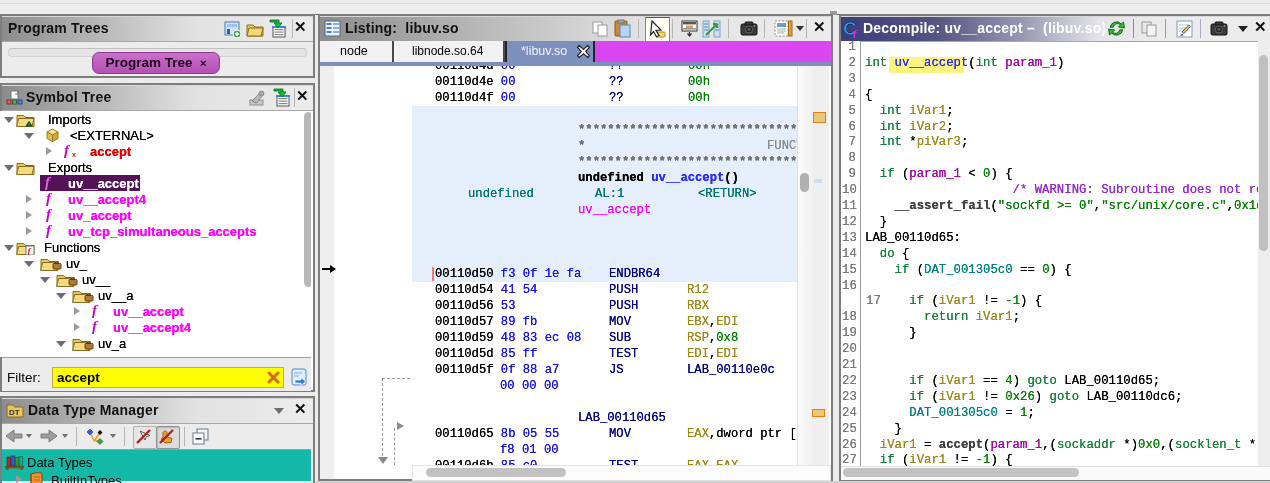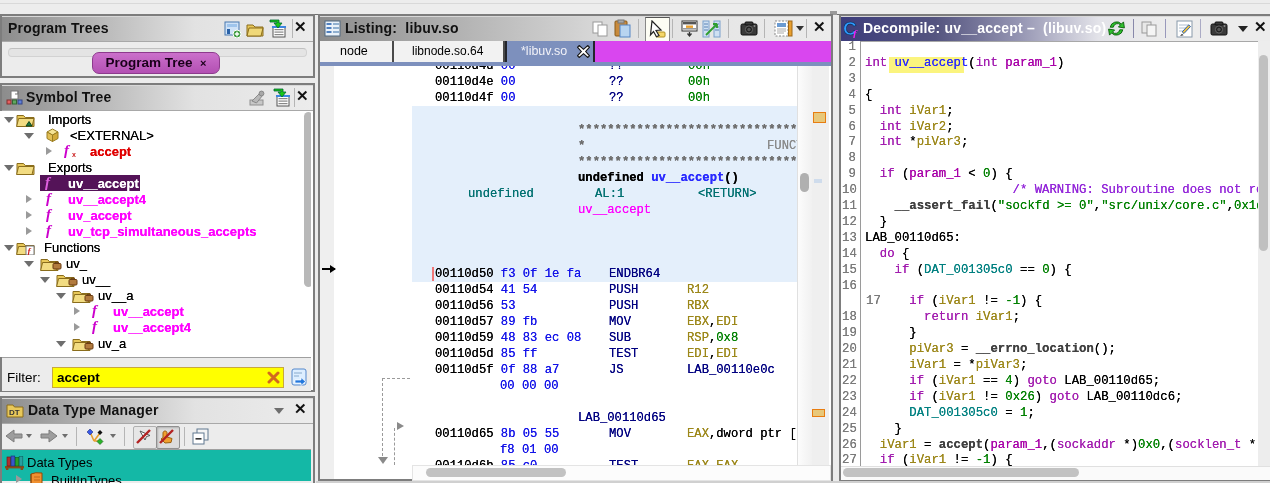--- a/index.html
+++ b/index.html
@@ -7,21 +7,21 @@
 .p{position:absolute;}
 .panel{position:absolute;outline:2px solid #7d7d7d;background:#fff;}
 .hdr{position:absolute;left:0;top:0;right:0;height:25px;background:linear-gradient(to right,#8c8c8c,#b9b9b9 32%,#e2e2e2 62%,#ececec);border-bottom:1px solid #a8a8a8;box-shadow:inset 0 1px 0 #d8d8d8;}
 .htitle{position:absolute;top:4px;font-size:14px;letter-spacing:0.2px;font-weight:bold;color:#111;}
 .lr{position:absolute;font-family:"Liberation Mono",monospace;font-size:12.2px;line-height:16px;white-space:pre;color:#000;text-shadow:0 0 0.6px currentColor;}
 .dr{position:absolute;font-family:"Liberation Mono",monospace;font-size:12.3px;line-height:16px;white-space:pre;color:#000;text-shadow:0 0 0.6px currentColor;}
 .tr7{position:absolute;height:16px;font-size:13px;color:#000;white-space:pre;text-shadow:0 0 0.5px currentColor;}
 .arr{position:absolute;width:0;height:0;}
 .down{border-left:5px solid transparent;border-right:5px solid transparent;border-top:6px solid #6e6e6e;}
 .right{border-top:4.5px solid transparent;border-bottom:4.5px solid transparent;border-left:6px solid #9a9a9a;}
-.k{color:#a21caf;}
+.k{color:#15803d;}
 .v{color:#9c8719;}
 .pm{color:#a800a8;}
 .gl{color:#008080;}
 .cn{color:#008000;}
 .fn{font-weight:bold;color:#404040;}
 .cm{color:#9326d9;}
 .byt{color:#1414e8;}
 .teal{color:#007070;}
 .sep{position:absolute;width:1px;background:#b5b5b5;top:3px;height:19px;}
 .x{position:absolute;font-weight:bold;color:#111;font-size:15px;top:2px;}
@@ -516,23 +516,21 @@
 <div class="dr" style="left:1px;top:220.6px;width:14px;text-align:right;color:#7a7a7a;">15</div>
 <div class="dr" style="left:24px;top:220.6px;">    <span class="k">if</span> (<span class="gl">DAT_001305c0</span> == <span class="cn">0</span>) {</div>
 <div class="dr" style="left:1px;top:236.5px;width:14px;text-align:right;color:#7a7a7a;">16</div>
 <div class="dr" style="left:1px;top:252.4px;width:14px;text-align:right;color:#7a7a7a;margin-left:24px;">17</div>
 <div class="dr" style="left:24px;top:252.4px;">      <span class="k">if</span> (<span class="v">iVar1</span> != <span class="cn">-1</span>) {</div>
 <div class="dr" style="left:1px;top:268.3px;width:14px;text-align:right;color:#7a7a7a;">18</div>
 <div class="dr" style="left:24px;top:268.3px;">        <span class="k">return</span> <span class="v">iVar1</span>;</div>
 <div class="dr" style="left:1px;top:284.2px;width:14px;text-align:right;color:#7a7a7a;">19</div>
 <div class="dr" style="left:24px;top:284.2px;">      }</div>
 <div class="dr" style="left:1px;top:300.1px;width:14px;text-align:right;color:#7a7a7a;">20</div>
-<div class="dr" style="left:24px;top:300.1px;">      <span class="v">piVar3</span> = <span class="fn">__errno_location</span>();</div>
 <div class="dr" style="left:1px;top:316.0px;width:14px;text-align:right;color:#7a7a7a;">21</div>
-<div class="dr" style="left:24px;top:316.0px;">      <span class="v">iVar1</span> = *<span class="v">piVar3</span>;</div>
 <div class="dr" style="left:1px;top:331.9px;width:14px;text-align:right;color:#7a7a7a;">22</div>
 <div class="dr" style="left:24px;top:331.9px;">      <span class="k">if</span> (<span class="v">iVar1</span> == <span class="cn">4</span>) <span class="k">goto</span> LAB_00110d65;</div>
 <div class="dr" style="left:1px;top:347.8px;width:14px;text-align:right;color:#7a7a7a;">23</div>
 <div class="dr" style="left:24px;top:347.8px;">      <span class="k">if</span> (<span class="v">iVar1</span> != <span class="cn">0x26</span>) <span class="k">goto</span> LAB_00110dc6;</div>
 <div class="dr" style="left:1px;top:363.7px;width:14px;text-align:right;color:#7a7a7a;">24</div>
 <div class="dr" style="left:24px;top:363.7px;">      <span class="gl">DAT_001305c0</span> = <span class="cn">1</span>;</div>
 <div class="dr" style="left:1px;top:379.6px;width:14px;text-align:right;color:#7a7a7a;">25</div>
 <div class="dr" style="left:24px;top:379.6px;">    }</div>
 <div class="dr" style="left:1px;top:395.5px;width:14px;text-align:right;color:#7a7a7a;">26</div>
 <div class="dr" style="left:24px;top:395.5px;">  <span class="v">iVar1</span> = <span class="fn">accept</span>(<span class="pm">param_1</span>,(<span class="k">sockaddr</span> *)<span class="cn">0x0</span>,(<span class="k">socklen_t</span> *)(</div>

